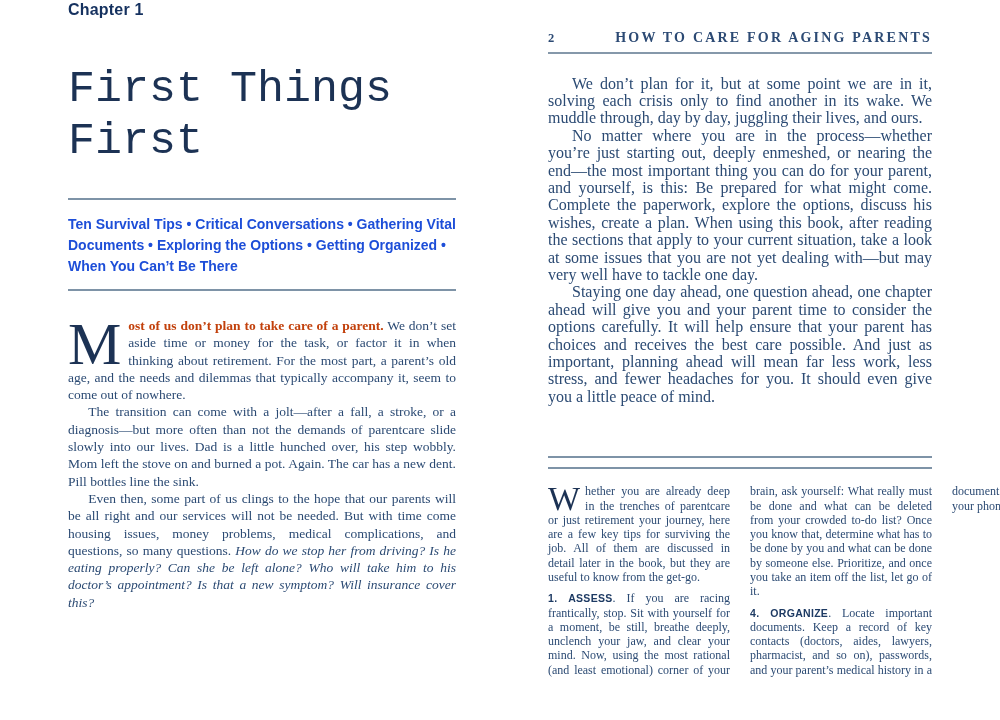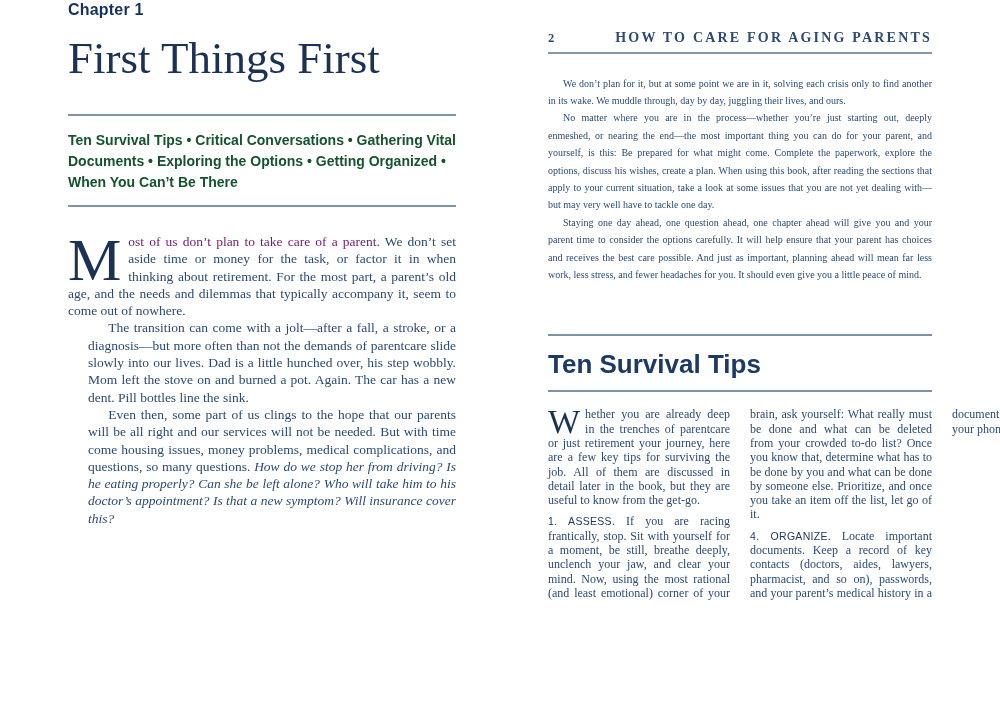--- a/index.html
+++ b/index.html
@@ -18,41 +18,41 @@
   
   .chapter-label {
     font-family: "Liberation Sans", sans-serif;
     font-weight: bold;
     font-size: 16px;
     line-height: 20px;
     letter-spacing: 0.2px;
     color: #15315f;
   }
   .chapter-title {
-    margin-top: 12px;
-    font-family: Liberation Serif, serif;
+    margin-top: 44px;
+    font-family: Liberation Mono, monospace;
     font-weight: normal;
     font-size: 45px;
     line-height: 52px;
     color: #1c3254;
   }
   .rule-topics-top { margin-top: 30px; }
   .topics {
     margin-top: 14px;
     margin-bottom: 12px;
     font-family: "Liberation Sans", sans-serif;
     font-weight: bold;
     font-size: 14px;
     line-height: 21px;
-    color: #14532d;
+    color: #1d4ed8;
   }
   .bodytext { margin-top: 26px; font-size: 13.5px; line-height: 17.3px; text-align: justify; color: #2b4a73; }
   .bodytext p { margin: 0; }
-  .bodytext p.indent { text-indent: 1.5em; margin-left: 20px; }
-  .lead-bold { font-weight: normal; color: #701a75; margin-top: 45px; }
+  .bodytext p.indent { text-indent: 1.5em; }
+  .lead-bold { font-weight: bold; color: #c2410c; margin-top: 45px; }
   .dropcap {
     float: left;
     font-family: "Liberation Serif", serif;
     font-size: 60px;
     line-height: 48px;
     padding: 3px 7px 0 0;
     color: #1c3254;
   }
 
   
@@ -61,21 +61,21 @@
     display: flex;
     justify-content: space-between;
     align-items: baseline;
     font-family: "Liberation Serif", serif;
     font-weight: bold;
     color: #2c4a74;
   }
   .page-number { font-size: 12.5px; }
   .running-title { font-size: 14px; letter-spacing: 2.2px; }
   .header-rule { margin-top: 6px; }
-  .right-body { margin-top: 21px; font-size: 10px; line-height: 17.4px; text-align: justify; color: #2b4a73; }
+  .right-body { margin-top: 21px; font-size: 16px; line-height: 17.4px; text-align: justify; color: #2b4a73; }
   .right-body p { margin: 0; text-indent: 1.5em; }
 
   .section-rule-top { margin-top: 51px; }
   .section-heading {
     margin-top: 11px;
     font-family: "Liberation Sans", sans-serif;
     font-weight: bold;
     font-size: 26px;
     line-height: 34px;
     color: #1c3a66;
@@ -96,21 +96,21 @@
   .dropcap-small {
     float: left;
     font-family: "Liberation Serif", serif;
     font-size: 34px;
     line-height: 27px;
     padding: 1px 5px 0 0;
     color: #1c3254;
   }
   .tip-label {
     font-family: "Liberation Sans", sans-serif;
-    font-weight: normal;
+    font-weight: bold;
     font-size: 10.5px;
     letter-spacing: 0.3px;
     color: #1d3a63;
   }
 </style>
 </head>
 <body>
 
 <div class="spread">
 
@@ -139,21 +139,20 @@
     <hr class="rule-thin header-rule">
 
     <div class="right-body">
       <p>We don’t plan for it, but at some point we are in it, solving each crisis only to find another in its wake. We muddle through, day by day, juggling their lives, and ours.</p>
       <p>No matter where you are in the process—whether you’re just starting out, deeply enmeshed, or nearing the end—the most important thing you can do for your parent, and yourself, is this: Be prepared for what might come. Complete the paperwork, explore the options, discuss his wishes, create a plan. When using this book, after reading the sections that apply to your current situation, take a look at some issues that you are not yet dealing with—but may very well have to tackle one day.</p>
       <p>Staying one day ahead, one question ahead, one chapter ahead will give you and your parent time to consider the options carefully. It will help ensure that your parent has choices and receives the best care possible. And just as important, planning ahead will mean far less work, less stress, and fewer headaches for you. It should even give you a little peace of mind.</p>
     </div>
 
     <div class="section">
       <hr class="rule section-rule-top">
-      <h2 class="section-heading">Ten Survival Tips</h2>
       <hr class="rule section-rule-bottom">
 
       <div class="two-col">
         <p>
           <span class="dropcap-small">W</span><span>hether you are already deep in the trenches of parentcare or just retirement your journey, here are a few key tips for surviving the job. All of them are discussed in detail later in the book, but they are useful to know from the get-go.</span>
         </p>
         <p>
           <span class="tip-label">1. ASSESS</span><span>. If you are racing frantically, stop. Sit with yourself for a moment, be still, breathe deeply, unclench your jaw, and clear your mind. Now, using the most rational (and least emotional) corner of your brain, ask yourself: What really must be done and what can be deleted from your crowded to-do list? Once you know that, determine what has to be done by you and what can be done by someone else. Prioritize, and once you take an item off the list, let go of it.</span>
         </p>
         <p>

